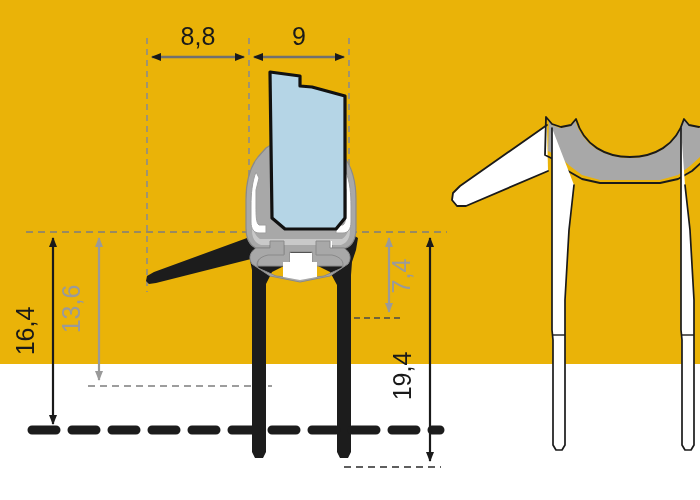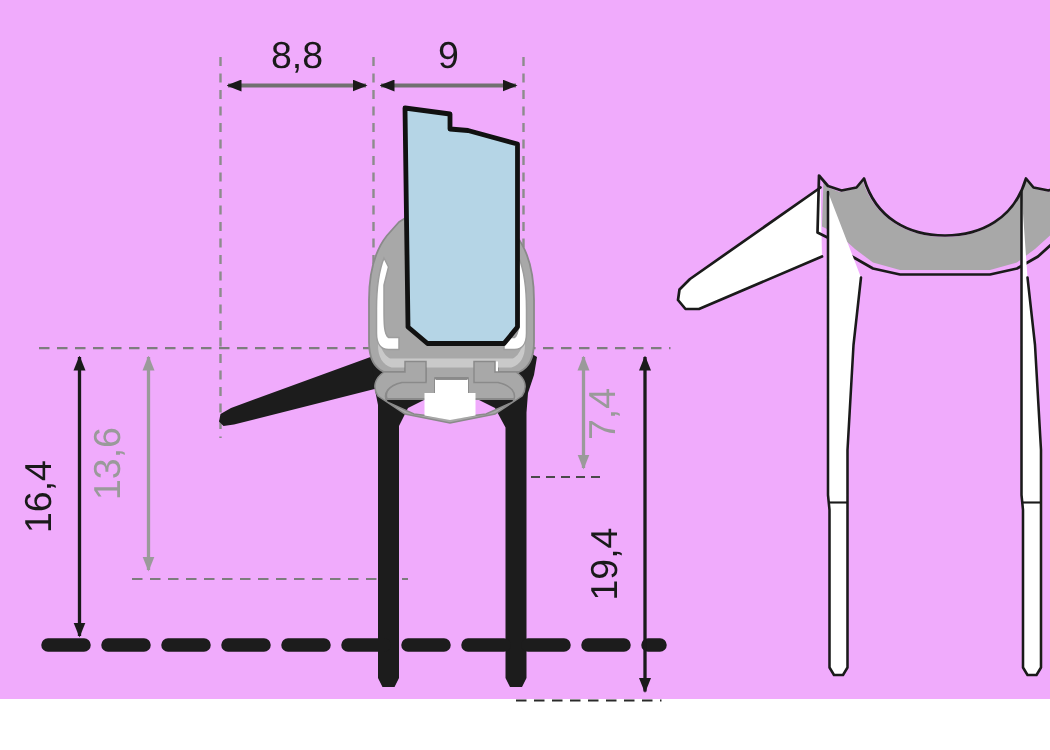--- a/index.html
+++ b/index.html
@@ -9,22 +9,22 @@
   }
   body {
     width: 700px;
     height: 500px;
     font-family: "Liberation Sans", sans-serif;
     overflow: hidden;
   }
   #drawing-root {
     position: relative;
     width: 700px;
-    height: 466px;
-    background: #f0abfc;
+    height: 364px;
+    background: #eab308;
   }
   svg#tech-drawing {
     display: block;
     width: 700px;
     height: 500px;
   }
   .dim-text-h {
     font-family: "Liberation Sans", sans-serif;
     font-size: 25px;
     fill: #1a1a1a;

